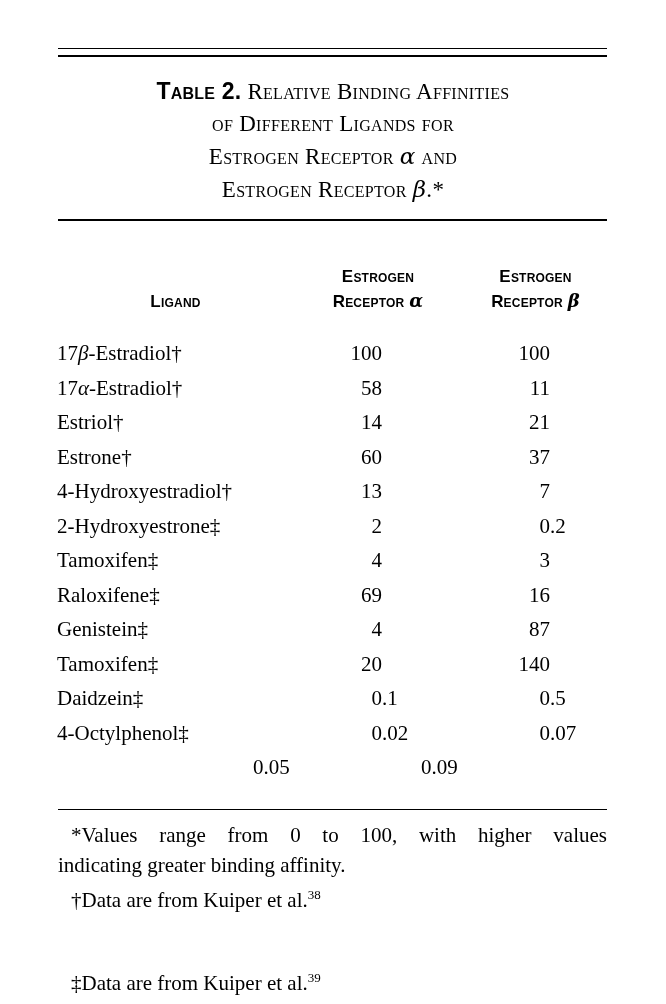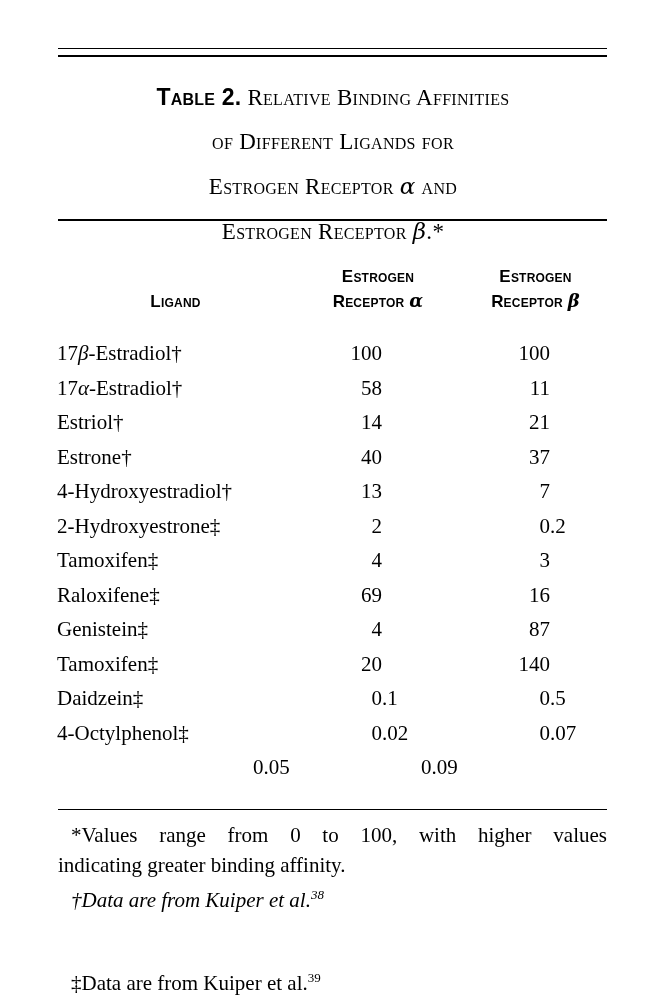--- a/index.html
+++ b/index.html
@@ -10,21 +10,21 @@
   }
   
   .rule { position:absolute; left:58px; width:549px; }
   .rule-double { top:48px; height:6px; border-top:1.6px solid #000; border-bottom:2.4px solid #000; }
   .rule-mid    { top:219px; border-top:2px solid #000; }
   .rule-bottom { top:809px; border-top:1.6px solid #000; }
   
   .title {
     position:absolute; left:28px; top:75px; width:610px;
     text-align:center; font-variant:small-caps;
-    font-size:23px; line-height:44px; letter-spacing:0.3px;
+    font-size:23px; line-height:32px; letter-spacing:0.3px;
   }
   .tlabel {
     font-family:"Liberation Sans","DejaVu Sans",sans-serif;
     font-weight:700; letter-spacing:0.2px;
   }
   .gsym { font-variant:normal; font-style:italic; font-family:"DejaVu Serif",serif; }
   
   .thead {
     position:absolute; left:57px; top:260px; width:552px; height:54px;
     display:flex; align-items:flex-end;
@@ -41,21 +41,21 @@
   .trow { display:flex; height:34.5px; line-height:34.5px;justify-content:center; }
   .c1 { width:237px; text-align:left; }
   .c2 { width:168px; }
   .c3 { width:147px; }
   .ip { display:inline-block; width:88px; text-align:right; }
   .fp { display:inline-block; text-align:left; }
   
   .fn { position:absolute; left:58px; width:549px; margin:0; font-size:21px; line-height:30px; }
   .fn1 { top:820px; }
   .fn1 .jline { text-align:justify; text-align-last:justify; text-indent:13px; }
-  .fn2 { top:885px; text-indent:13px;font-style:italic; }
+  .fn2 { top:885px; text-indent:13px; }
   .fn3 { top:968px; text-indent:13px; }
   sup { font-size:13px; line-height:0; }
 </style>
 </head>
 <body>
 
 <div class="page">
 
   <div class="rule rule-double"></div>
 
@@ -92,21 +92,21 @@
       <div class="c2"><span class="ip">58</span><span class="fp"></span></div>
       <div class="c3"><span class="ip">11</span><span class="fp"></span></div>
     </div>
     <div class="trow">
       <div class="c1">Estriol†</div>
       <div class="c2"><span class="ip">14</span><span class="fp"></span></div>
       <div class="c3"><span class="ip">21</span><span class="fp"></span></div>
     </div>
     <div class="trow">
       <div class="c1">Estrone†</div>
-      <div class="c2"><span class="ip">40</span><span class="fp"></span></div>
+      <div class="c2"><span class="ip">60</span><span class="fp"></span></div>
       <div class="c3"><span class="ip">37</span><span class="fp"></span></div>
     </div>
     <div class="trow">
       <div class="c1">4-Hydroxyestradiol†</div>
       <div class="c2"><span class="ip">13</span><span class="fp"></span></div>
       <div class="c3"><span class="ip">7</span><span class="fp"></span></div>
     </div>
     <div class="trow">
       <div class="c1">2-Hydroxyestrone‡</div>
       <div class="c2"><span class="ip">2</span><span class="fp"></span></div>

